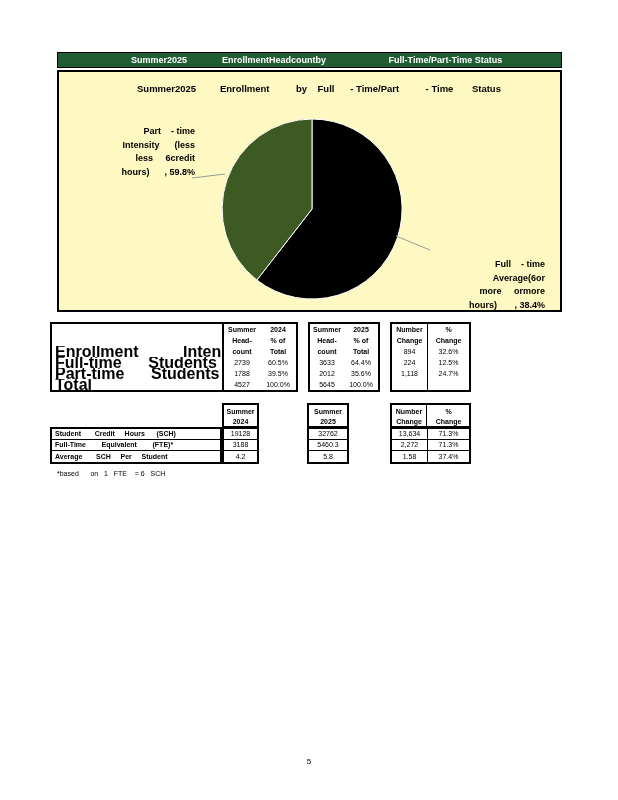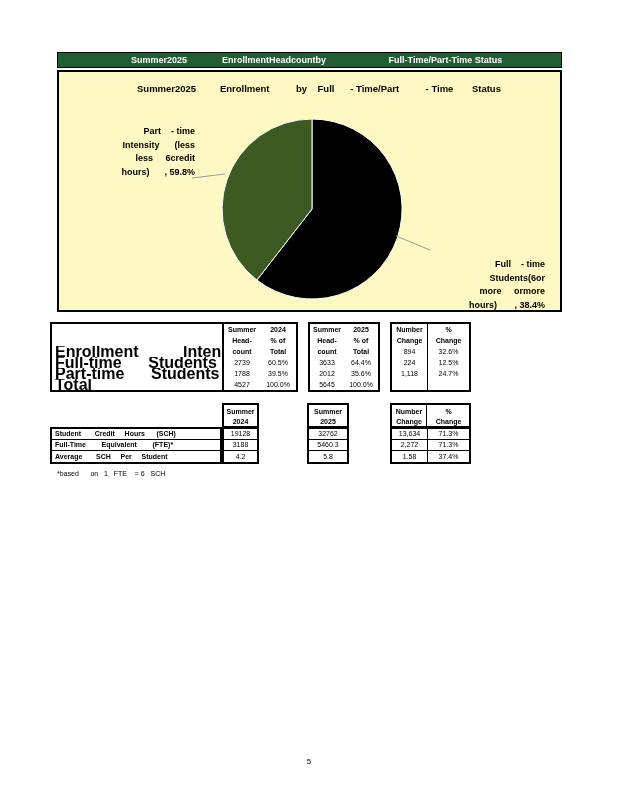--- a/index.html
+++ b/index.html
@@ -62,21 +62,21 @@
 
     <div class="pie-label left">
       <div class="pre">Part    - time</div>
       <div class="pre">Intensity      (less</div>
       <div class="pre">less     6credit</div>
       <div class="pre">hours)      , 59.8%</div>
     </div>
 
     <div class="pie-label right">
       <div class="pre">Full    - time</div>
-      <div class="pre">Students(6or</div>
+      <div class="pre">Average(6or</div>
       <div class="pre">more     ormore</div>
       <div class="pre">hours)       , 38.4%</div>
     </div>
   </div>
 
   <div class="thick" style="left:50px;top:322px;width:248px;height:70px;">
     <div class="colpane" style="left:0;width:170px;">
       <div class="lline"></div>
       <div class="lline"></div>
       <div class="lline">Enrollment          Intensity</div>

